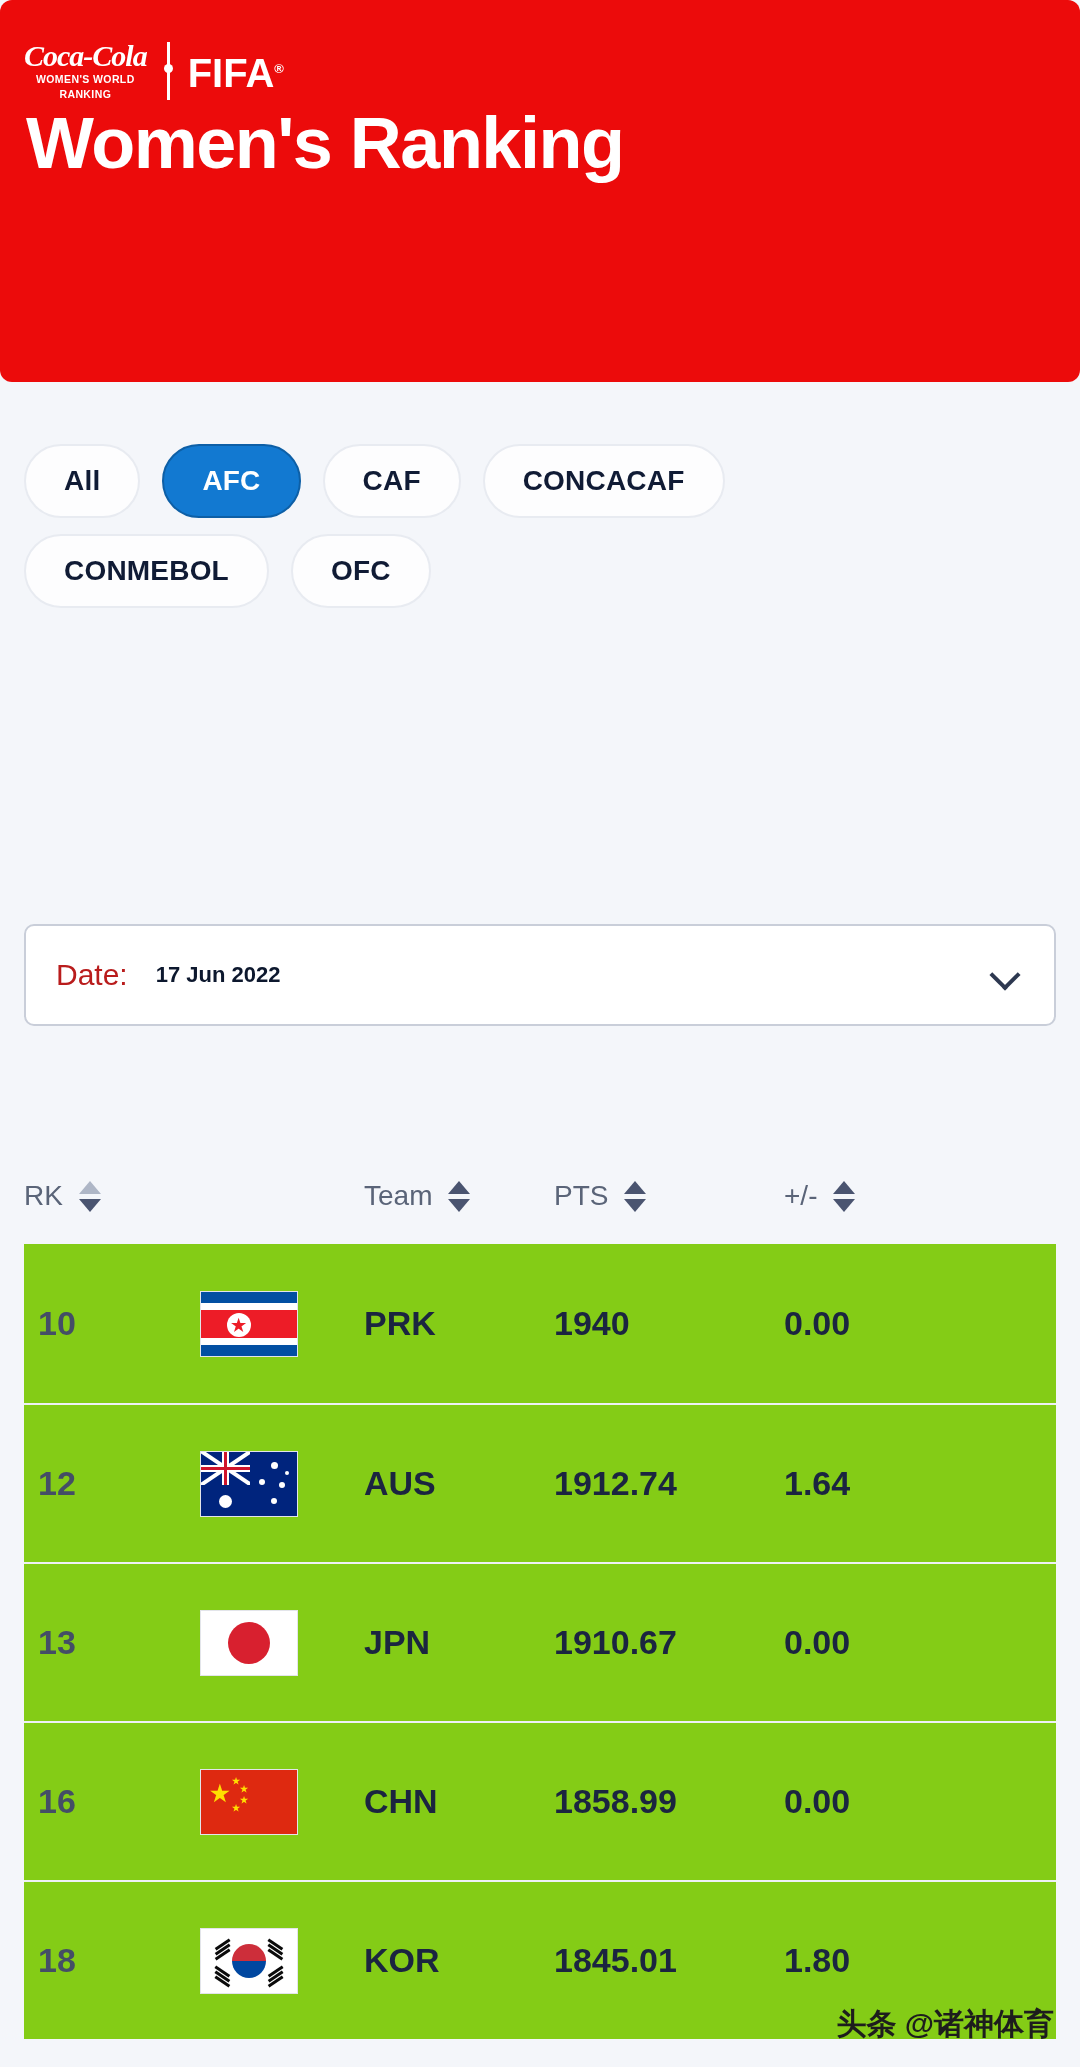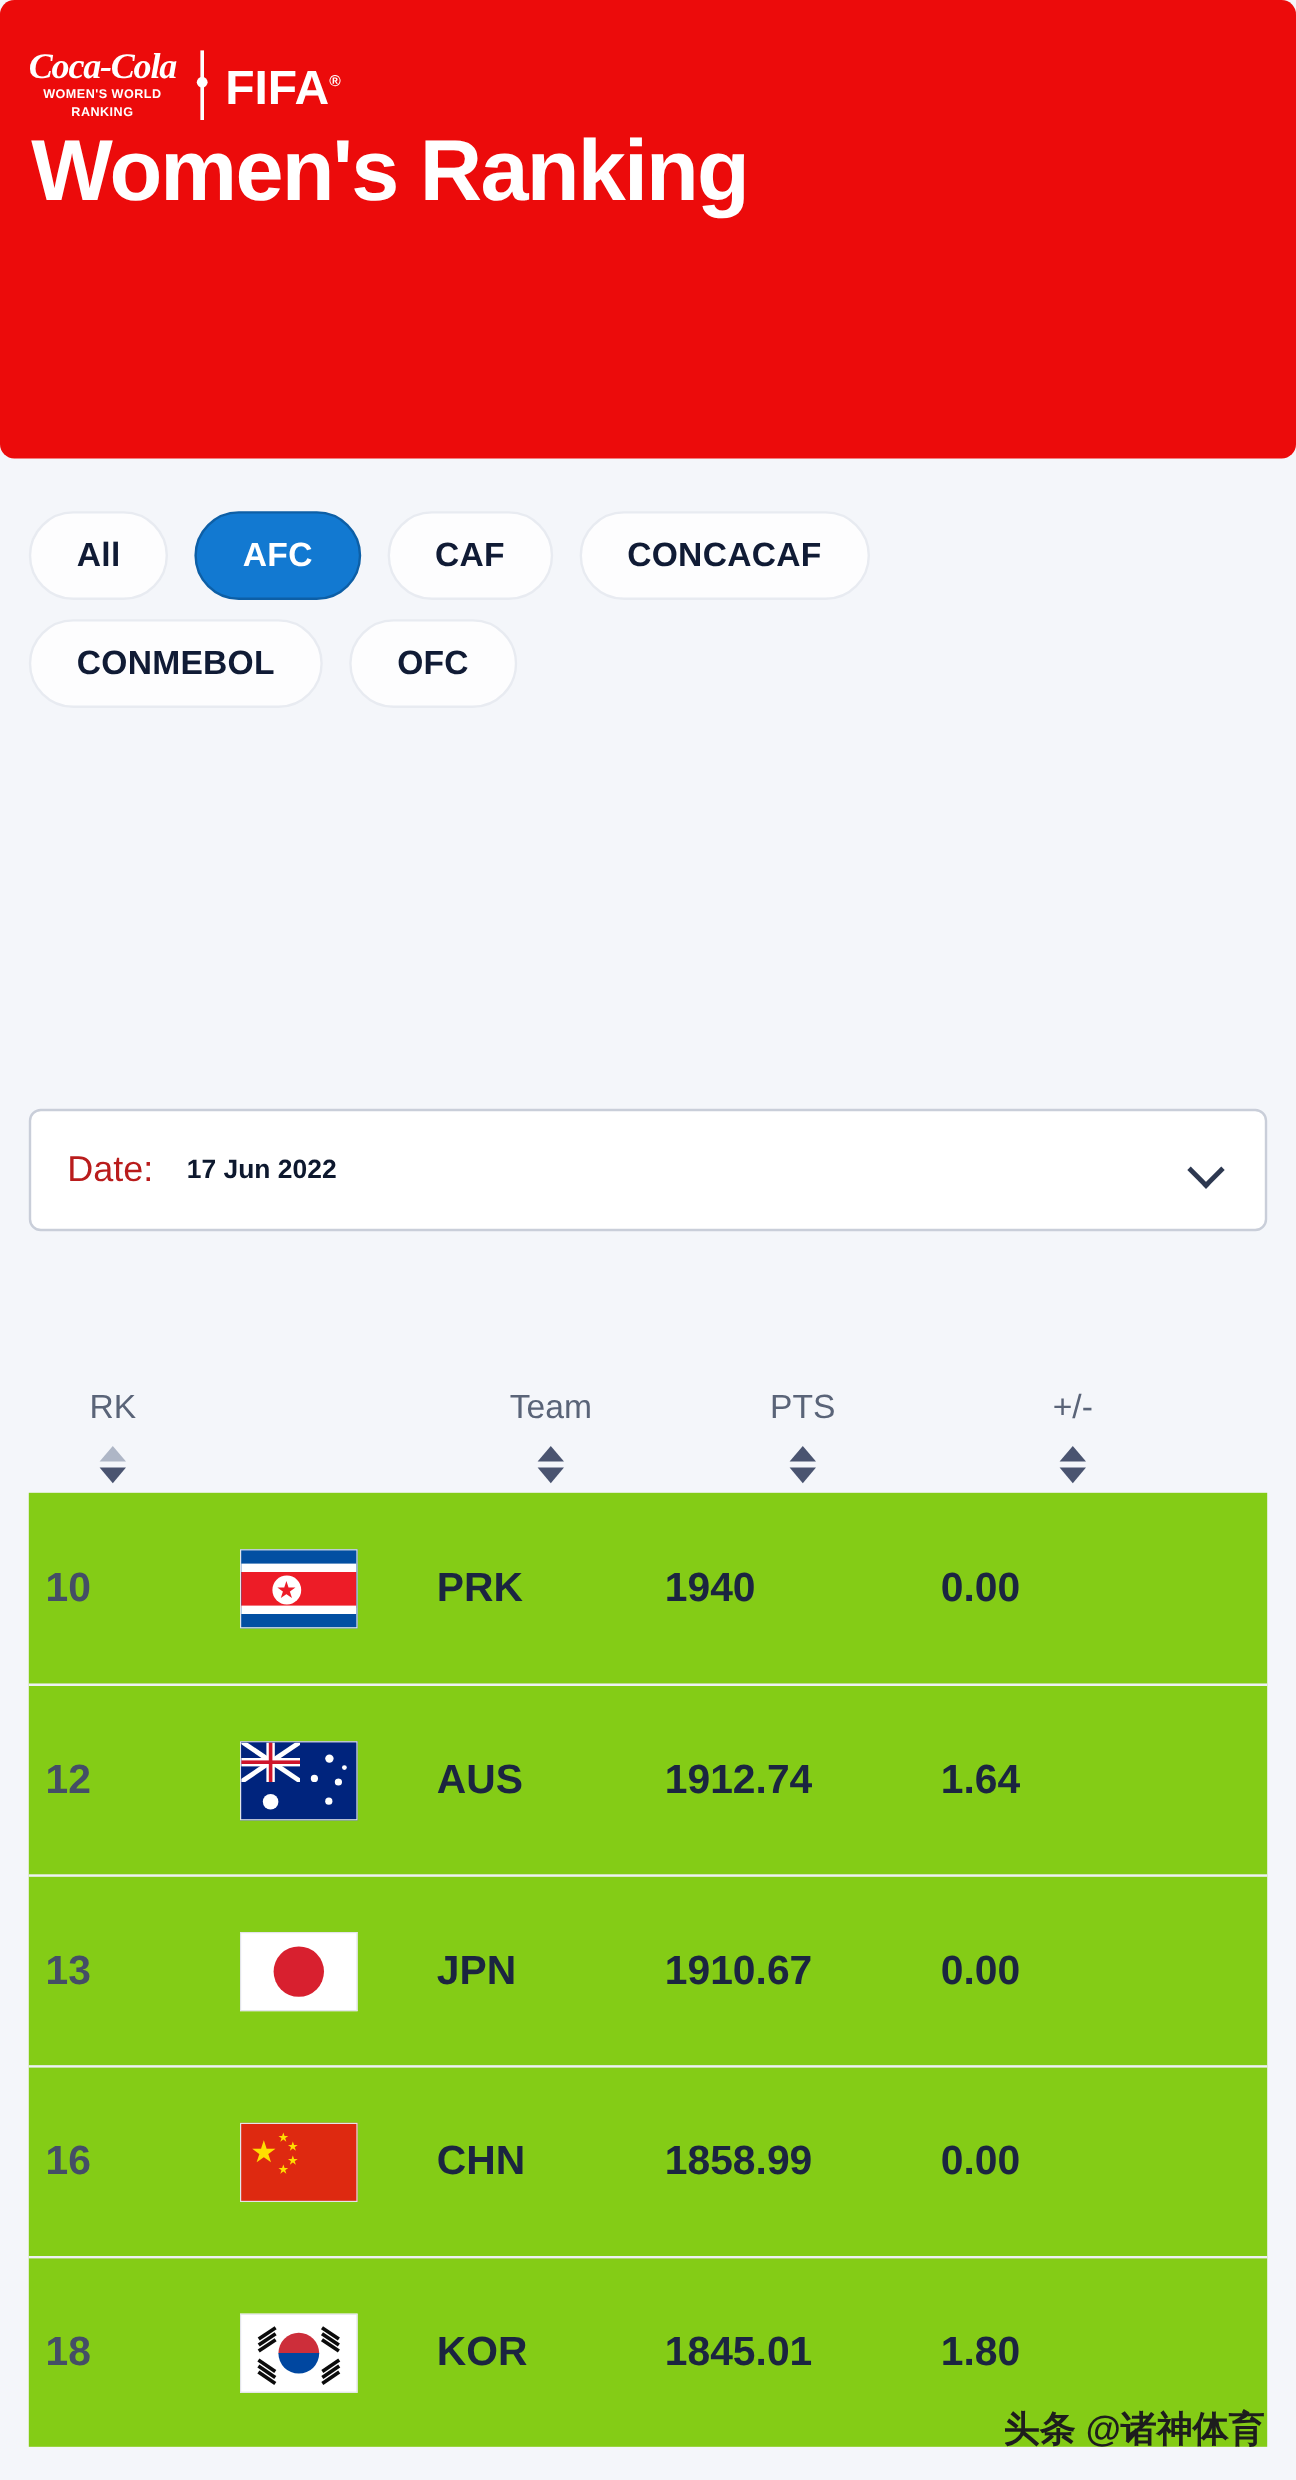--- a/index.html
+++ b/index.html
@@ -64,21 +64,21 @@
     color: #ffffff;
     font-size: 72px;
     font-weight: bold;
     letter-spacing: -1.5px;
     line-height: 92px;
     white-space: nowrap;
   }
 
   
   .pill-area {
-    position: absolute; left: 0; top: 364px; width: 1080px;
+    position: absolute; left: 0; top: 382px; width: 1080px;
     padding: 62px 24px 0 24px;
   }
   .pill-row { display: flex; flex-wrap: wrap; gap: 22px; }
   .pill {
     height: 74px;
     border-radius: 38px;
     background: #fdfdfe;
     border: 2px solid #e8ebf1;
     display: flex; align-items: center; justify-content: center;
     padding: 0 38px;
@@ -132,21 +132,20 @@
   .thead {
     display: flex; align-items: center;
     height: 96px;
     padding: 0 24px;
   }
   .th {
     display: flex; align-items: center; gap: 16px;
     color: #5a6478;
     font-size: 28px;
     font-weight: normal;
-    flex-direction: column;
   }
   .th-rk   { width: 140px; }
   .th-flag { width: 200px; }
   .th-team { width: 190px; }
   .th-pts  { width: 230px; }
   .th-pm   { width: 220px; }
   .sorter {
     display: flex; flex-direction: column; gap: 5px;
     width: 22px;
   }

